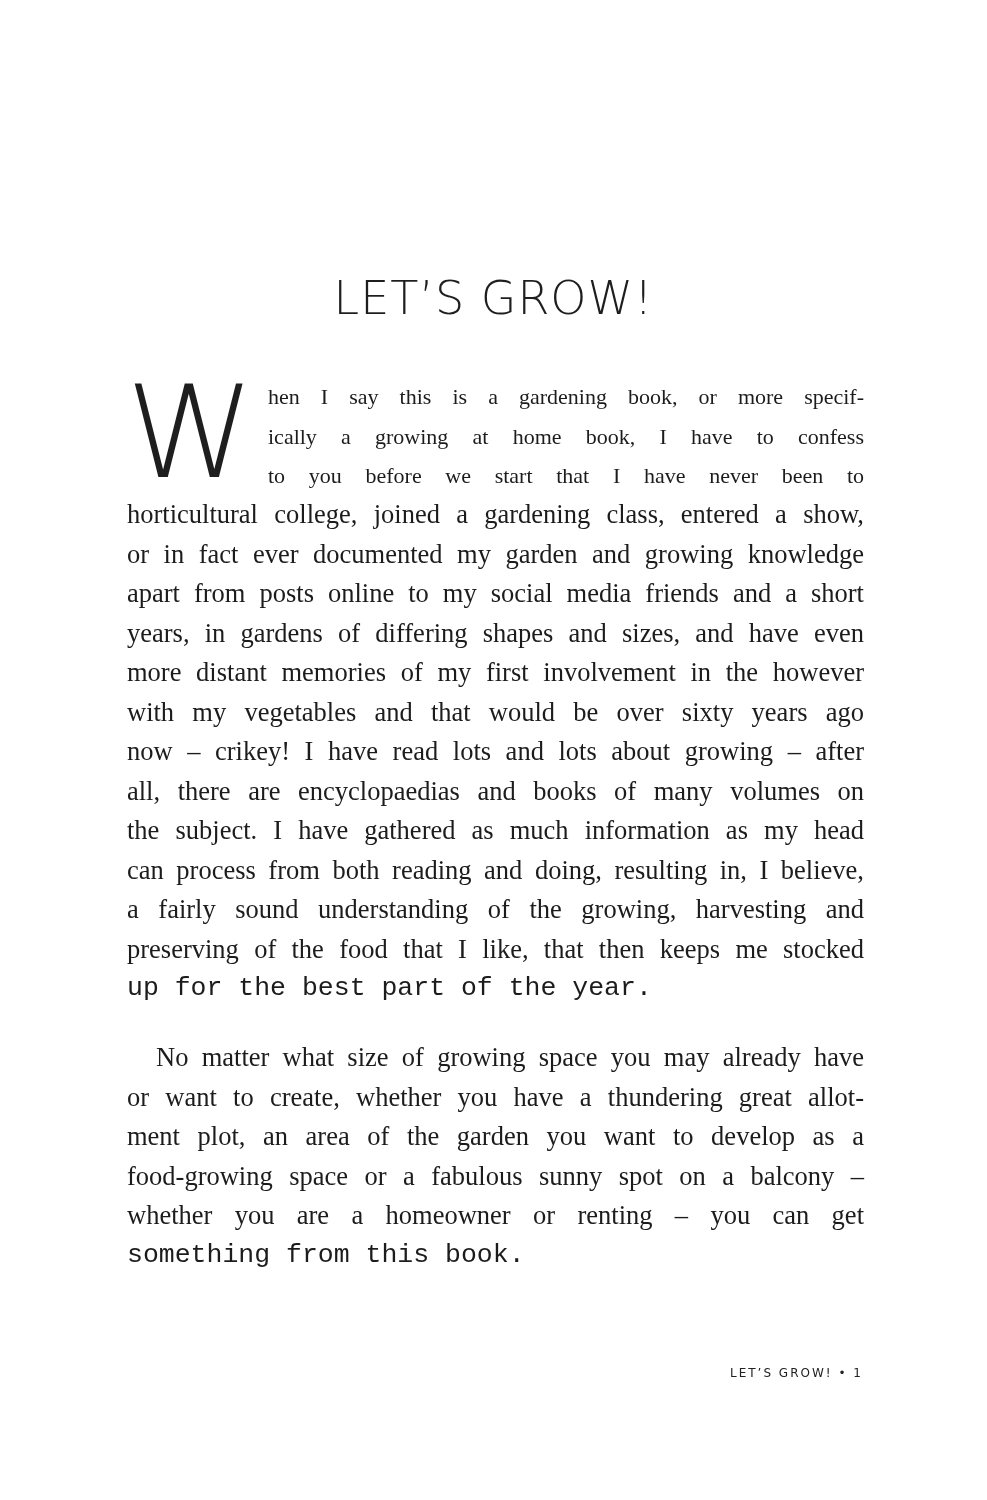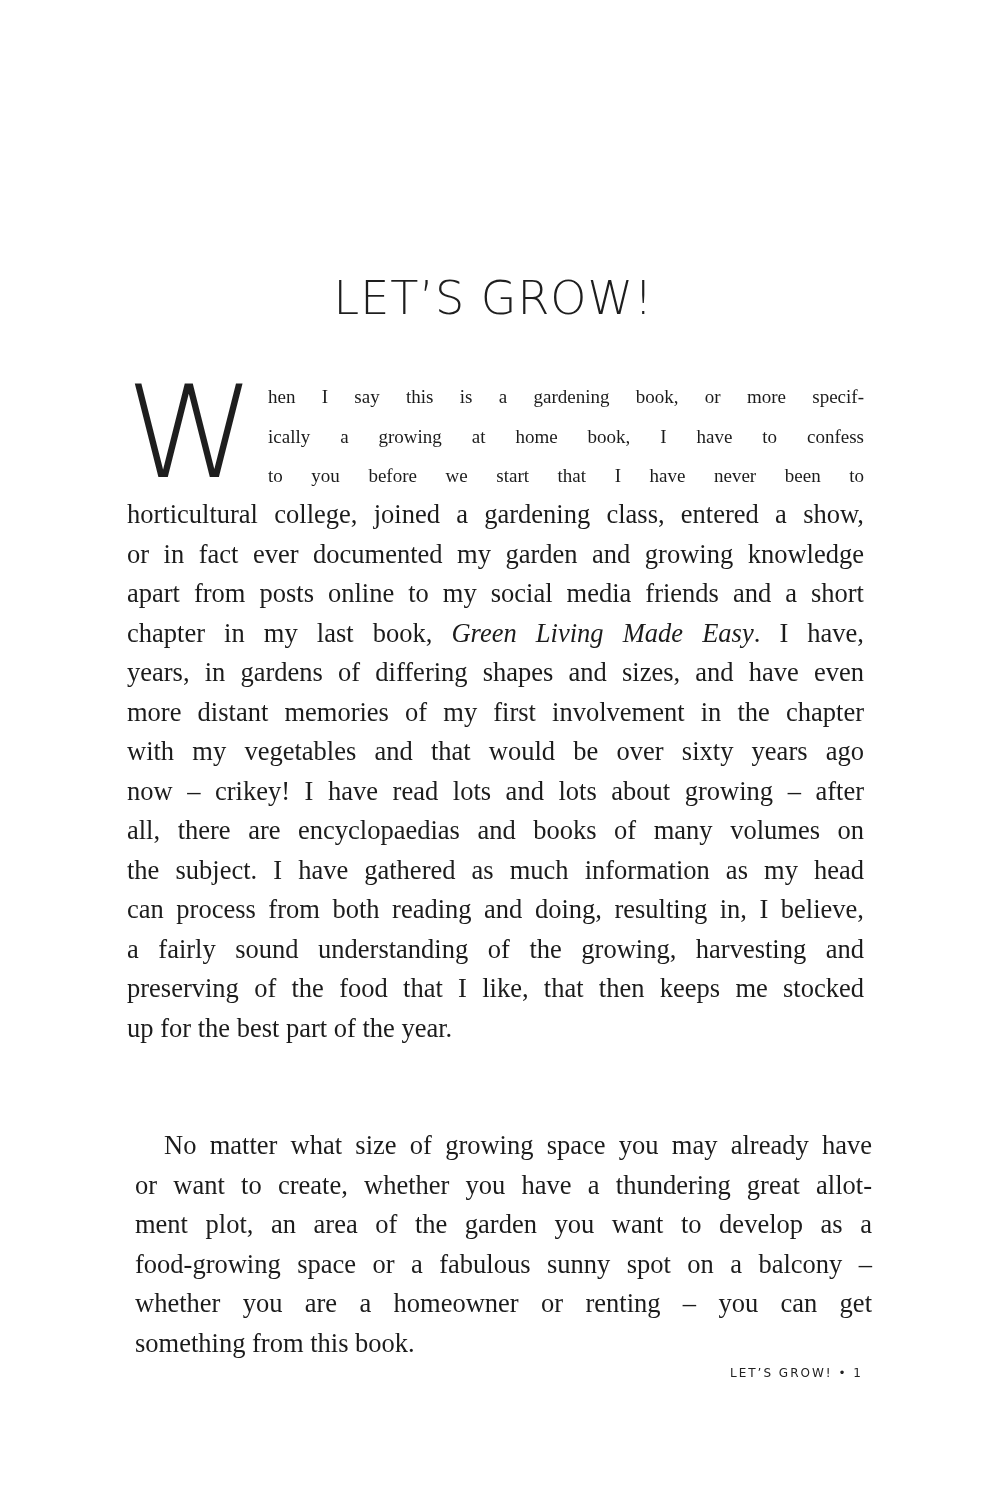--- a/index.html
+++ b/index.html
@@ -6,30 +6,30 @@
   body { width: 987px; height: 1500px; position: relative; overflow: hidden; color: #1a1a1a; }
   .title {
     position: absolute; left: 0; right: 0; top: 240px; text-align: center;
     font-family: "DejaVu Sans", sans-serif; font-weight: 300; font-size: 46px; letter-spacing: 1px; color: #1e1e1e;
   }
   .body-text {
     position: absolute; left: 127px; width: 737px;
     font-family: "Liberation Serif", serif; font-size: 26.5px; line-height: 39.5px; color: #1c1c1c;
   }
   .line { display: block; white-space: nowrap; text-align: justify; text-align-last: justify; height: 39.5px; }
-  .line.last { text-align-last: left; }
+  .line.last { text-align-last: left; font-family: Liberation Mono, monospace; }
   .dropcap {
     position: absolute; left: 127px; top: 378px;
     font-family: "DejaVu Sans", sans-serif; font-weight: 200; font-size: 128px; line-height: 110px; color: #1e1e1e;
     transform: scaleX(1.02);
   }
   .indent-block { position: absolute; left: 268px; width: 596px; top: 377px;
-    font-family: "Liberation Serif", serif; font-size: 19px; line-height: 39.5px; color: #1c1c1c; }
+    font-family: "Liberation Serif", serif; font-size: 22px; line-height: 39.5px; color: #1c1c1c; }
   .para1 { top: 495px; }
-  .para2 { top: 1126px; margin-left: 8px; }
+  .para2 { top: 1038px; }
   .first-indent { padding-left: 29px; }
   em { font-style: italic; }
   .footer {
     position: absolute; right: 124px; top: 1366px;
     font-family: "DejaVu Sans", sans-serif; font-size: 12px; letter-spacing: 2px; color: #222;
   }
 </style>
 </head>
 <body>
 
@@ -40,23 +40,22 @@
 <div class="indent-block">
   <span class="line">hen I say this is a gardening book, or more specif-</span>
   <span class="line">ically a growing at home book, I have to confess</span>
   <span class="line">to you before we start that I have never been to</span>
 </div>
 
 <div class="body-text para1">
   <span class="line">horticultural college, joined a gardening class, entered a show,</span>
   <span class="line">or in fact ever documented my garden and growing knowledge</span>
   <span class="line">apart from posts online to my social media friends and a short</span>
-  <span class="line"><span>chapter in my last book, </span><em>Green Living Made Easy</em><span>. I have,</span></span>
   <span class="line">years, in gardens of differing shapes and sizes, and have even</span>
-  <span class="line">more distant memories of my first involvement in the chapter</span>
+  <span class="line">more distant memories of my first involvement in the however</span>
   <span class="line">with my vegetables and that would be over sixty years ago</span>
   <span class="line">now – crikey! I have read lots and lots about growing – after</span>
   <span class="line">all, there are encyclopaedias and books of many volumes on</span>
   <span class="line">the subject. I have gathered as much information as my head</span>
   <span class="line">can process from both reading and doing, resulting in, I believe,</span>
   <span class="line">a fairly sound understanding of the growing, harvesting and</span>
   <span class="line">preserving of the food that I like, that then keeps me stocked</span>
   <span class="line last">up for the best part of the year.</span>
 </div>
 

